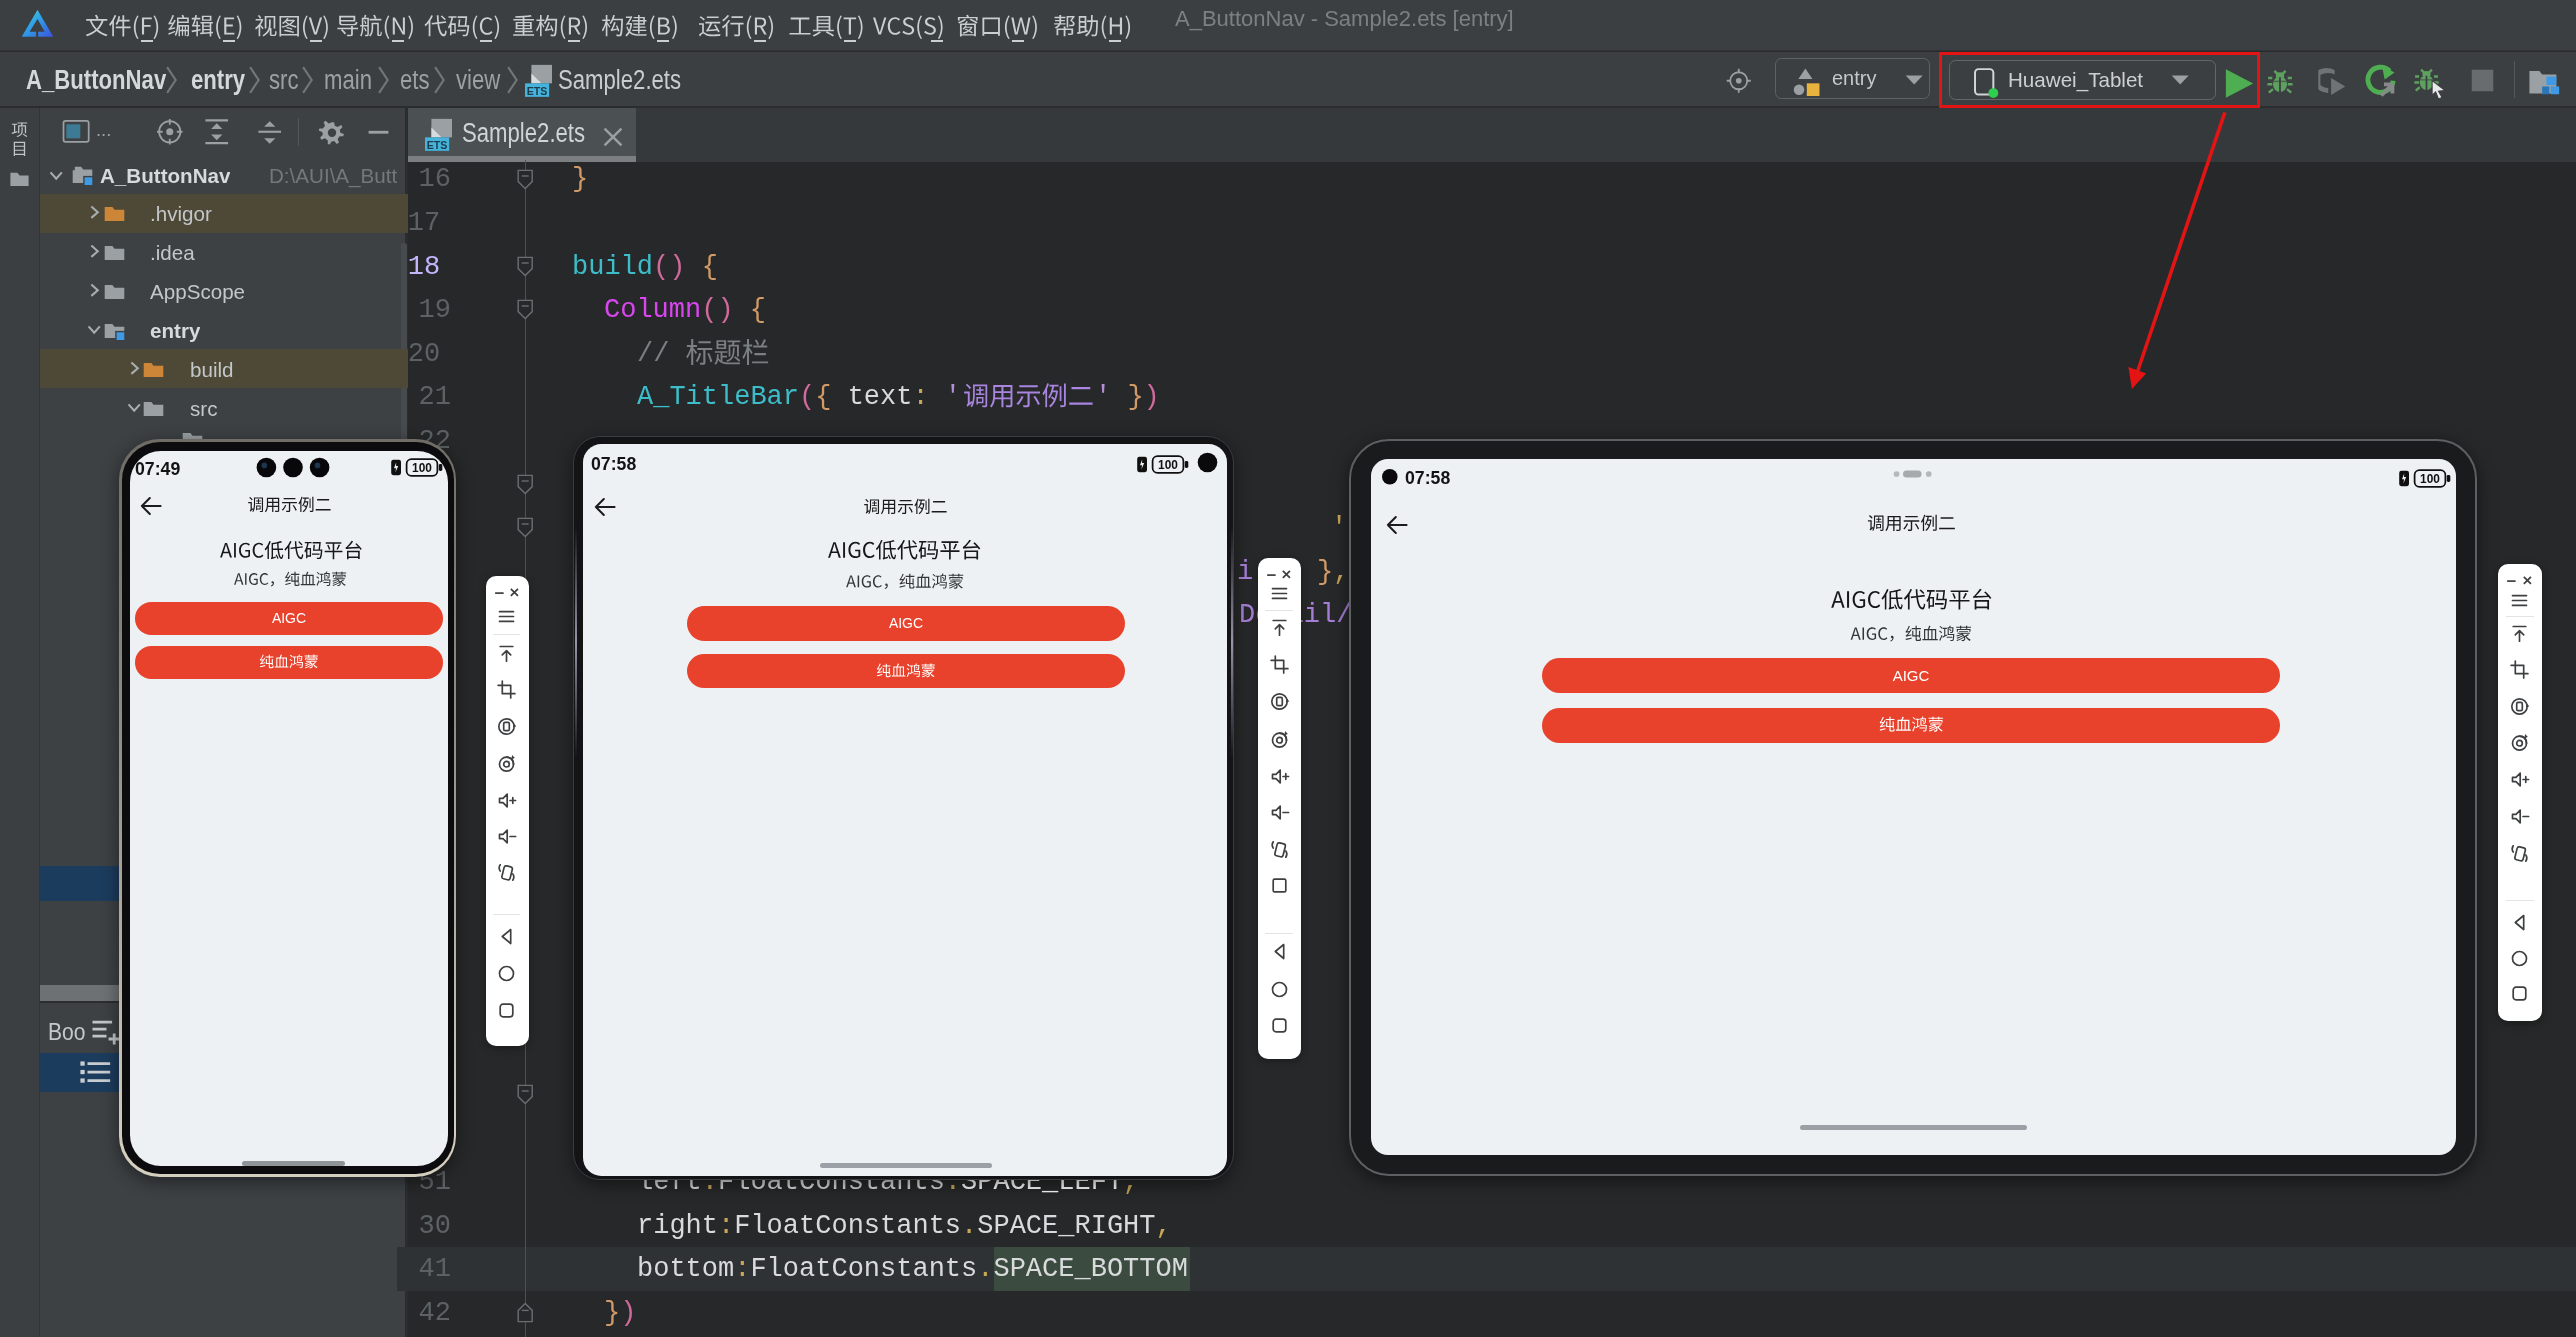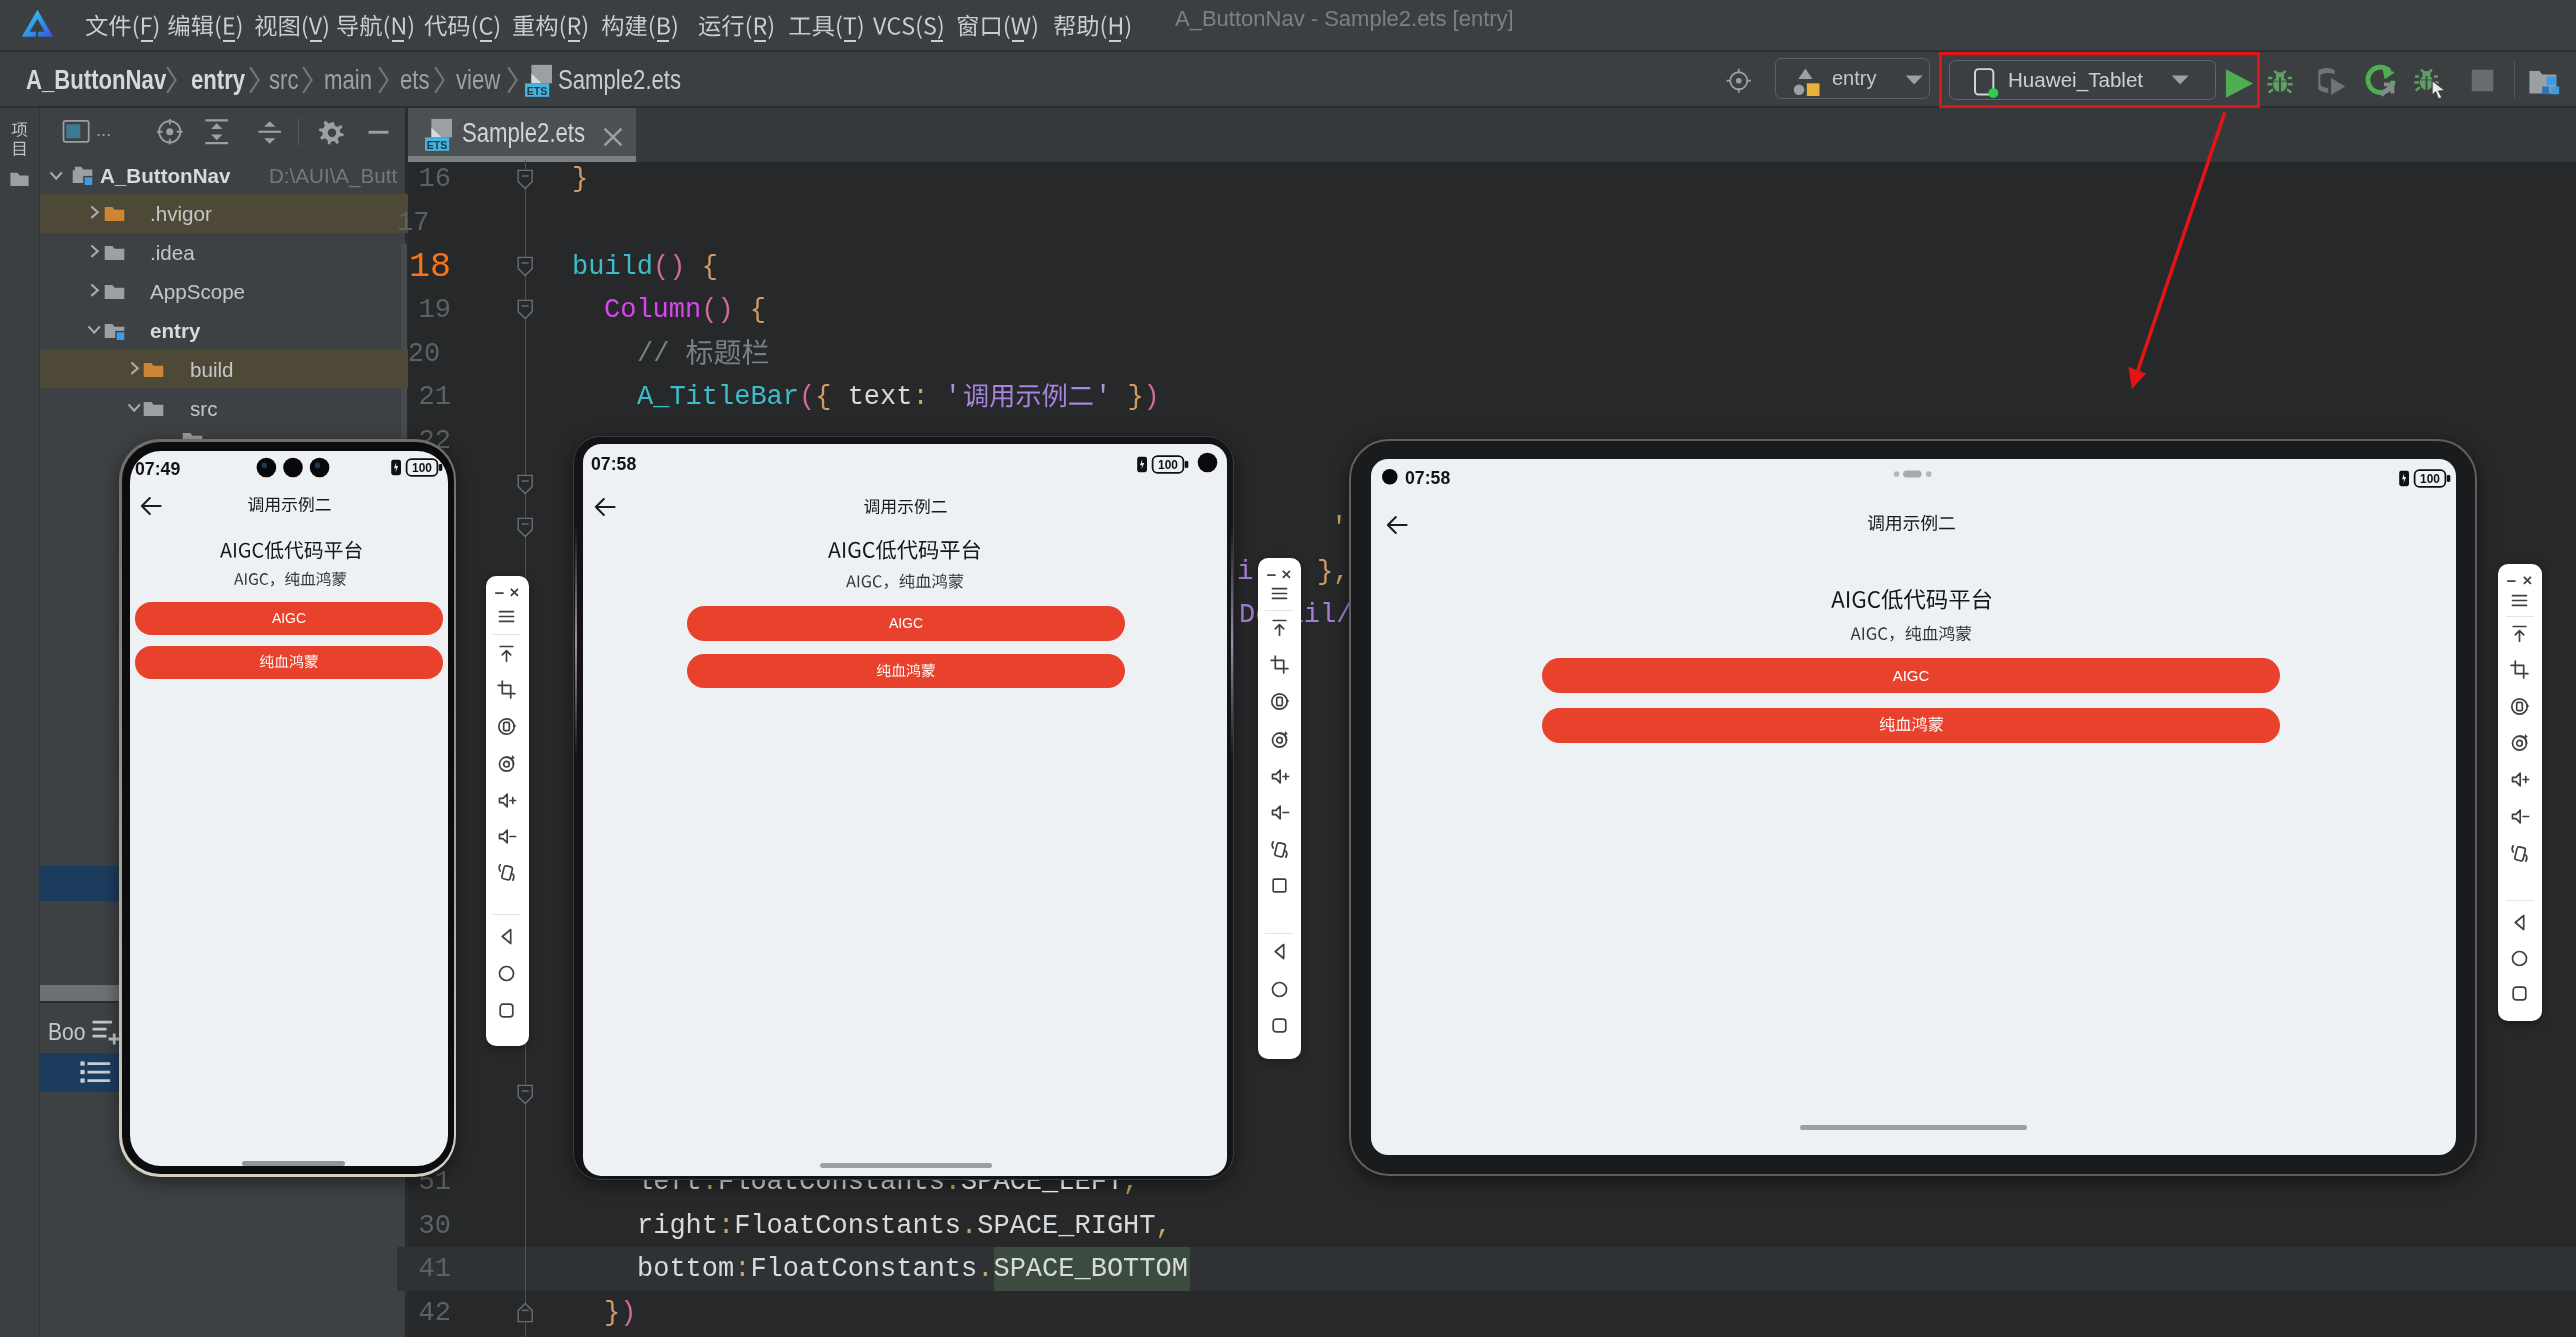--- a/index.html
+++ b/index.html
@@ -292,22 +292,22 @@
       <text x="17" y="43" font-size="15" font-weight="bold" fill="#1c3d4d" text-anchor="middle" font-family="Liberation Sans">ETS</text>
     </g>
   </svg>
 <div class="abs" style="left:462px;top:118px;font-size:27px;color:#cfd4d6;transform:scaleX(0.82);transform-origin:0 0">Sample2.ets</div>
 <svg style="position:absolute;left:601px;top:125px;overflow:visible" width="24" height="24" viewBox="0 0 34 34">
     <path d="M5 5 L29 29 M29 5 L5 29" stroke="#9aa0a2" stroke-width="3.5"></path>
   </svg>
 <div class="abs" style="left:397px;top:1247px;width:2179px;height:44px;background:#2f3234"></div>
 <div class="abs" style="left:994px;top:1247px;width:196px;height:44px;background:#3c4b3f"></div>
 <div class="abs mono" style="left:397px;top:157px;width:54px;height:44px;line-height:44px;font-size:27px;color:#5c6164;text-align:right">16</div>
-<div class="abs mono" style="left:397px;top:201px;width:54px;height:44px;line-height:44px;font-size:27px;color:#5c6164;text-align:left">17</div>
-<div class="abs mono" style="left:397px;top:245px;width:54px;height:44px;line-height:44px;font-size:35px;color:#f97316;text-align:right">18</div>
+<div class="abs mono" style="left:397px;top:201px;width:54px;height:44px;line-height:44px;font-size:27px;color:#5c6164;text-align:center">17</div>
+<div class="abs mono" style="left:397px;top:245px;width:54px;height:44px;line-height:44px;font-size:27px;color:#c4b5fd;text-align:center">18</div>
 <div class="abs mono" style="left:397px;top:288px;width:54px;height:44px;line-height:44px;font-size:27px;color:#5c6164;text-align:right">19</div>
 <div class="abs mono" style="left:397px;top:332px;width:54px;height:44px;line-height:44px;font-size:27px;color:#5c6164;text-align:center">20</div>
 <div class="abs mono" style="left:397px;top:375px;width:54px;height:44px;line-height:44px;font-size:27px;color:#5c6164;text-align:right">21</div>
 <div class="abs mono" style="left:397px;top:419px;width:54px;height:44px;line-height:44px;font-size:27px;color:#5c6164;text-align:right">22</div>
 <div class="abs mono" style="left:397px;top:463px;width:54px;height:44px;line-height:44px;font-size:27px;color:#5c6164;text-align:right">23</div>
 <div class="abs mono" style="left:397px;top:506px;width:54px;height:44px;line-height:44px;font-size:27px;color:#5c6164;text-align:right">24</div>
 <div class="abs mono" style="left:397px;top:550px;width:54px;height:44px;line-height:44px;font-size:27px;color:#5c6164;text-align:right">25</div>
 <div class="abs mono" style="left:397px;top:593px;width:54px;height:44px;line-height:44px;font-size:27px;color:#5c6164;text-align:right">26</div>
 <div class="abs mono" style="left:397px;top:637px;width:54px;height:44px;line-height:44px;font-size:27px;color:#5c6164;text-align:right">27</div>
 <div class="abs mono" style="left:397px;top:681px;width:54px;height:44px;line-height:44px;font-size:27px;color:#5c6164;text-align:right">28</div>

